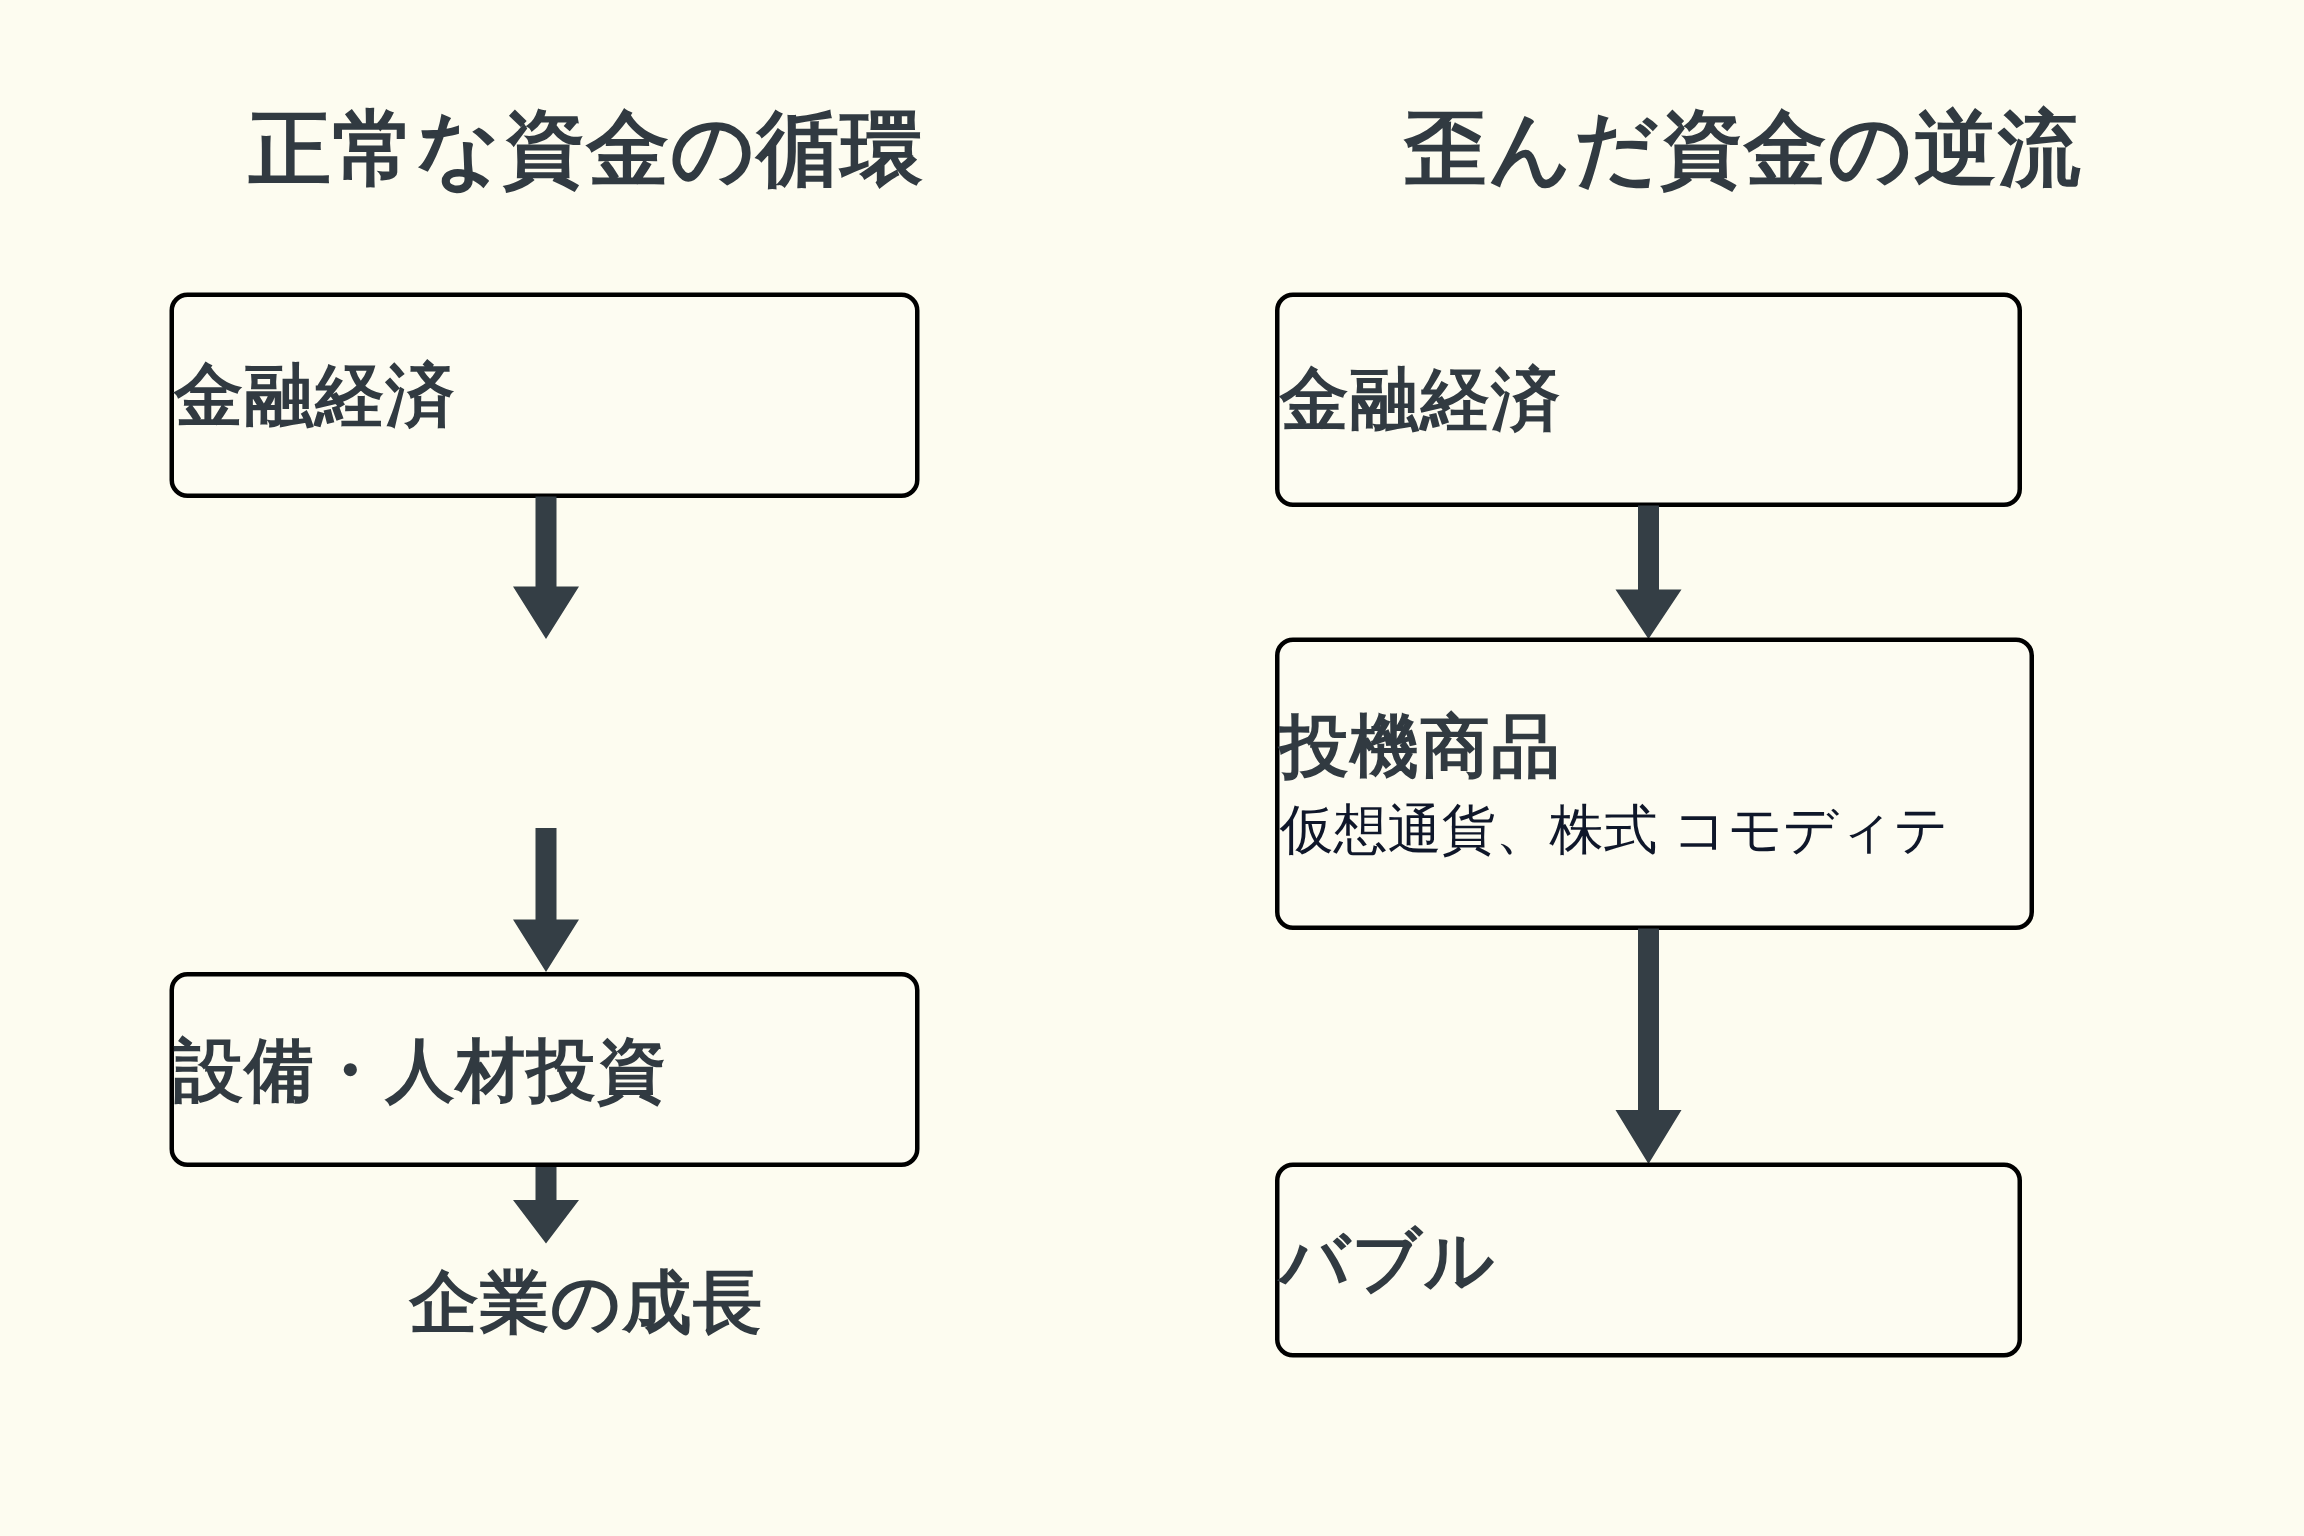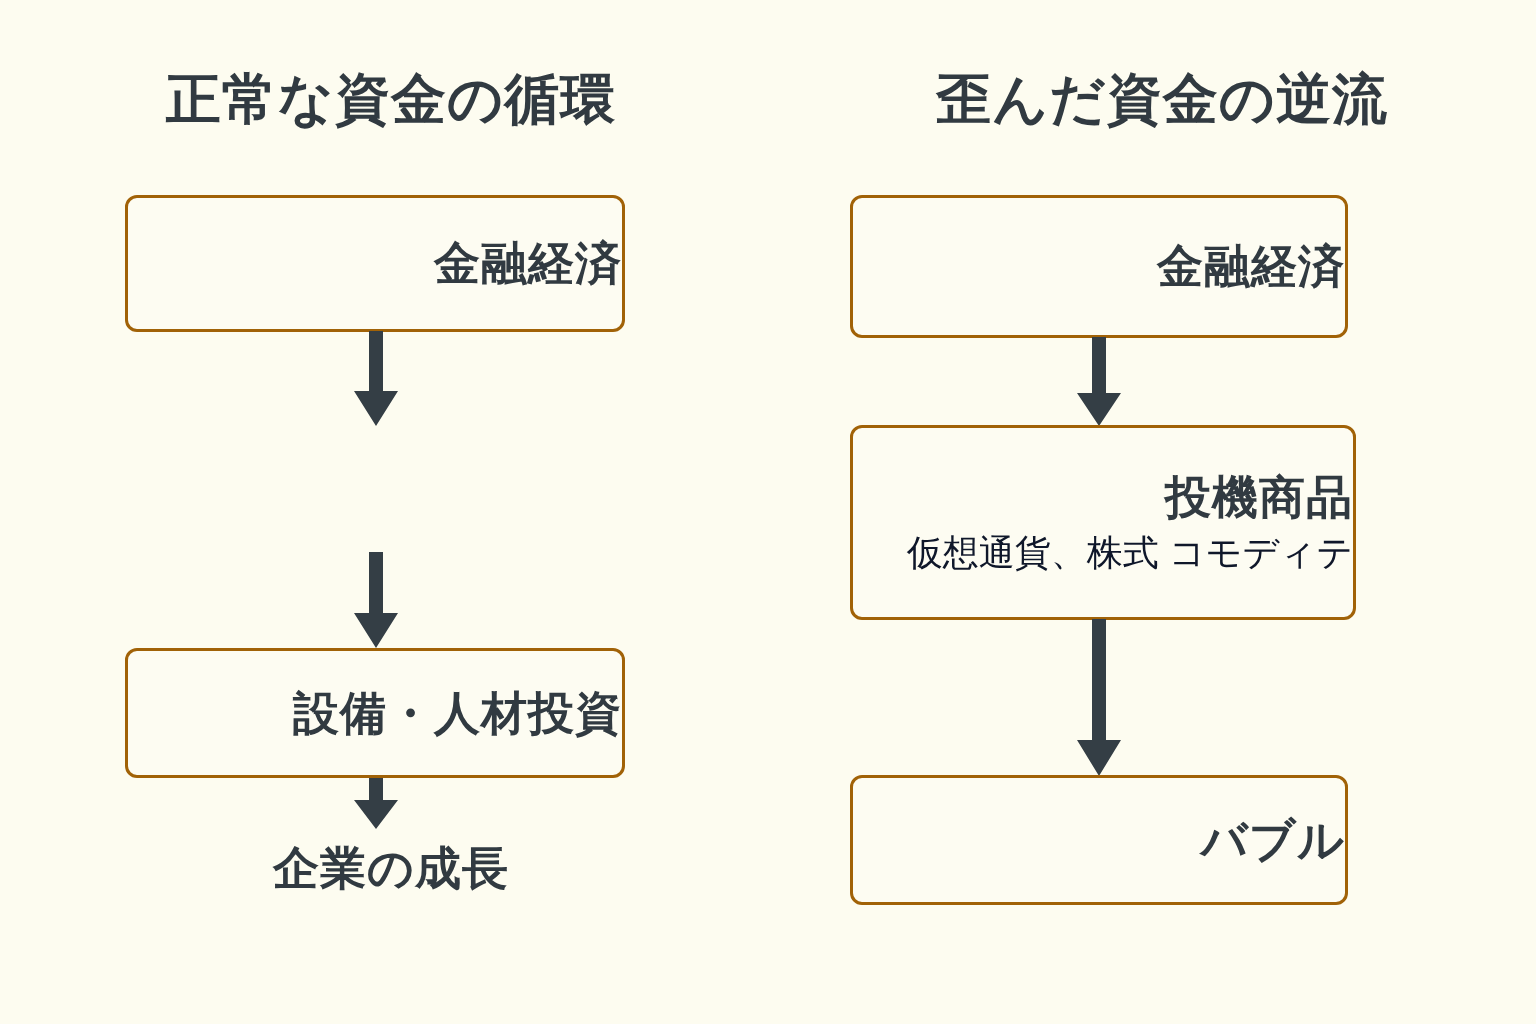--- a/index.html
+++ b/index.html
@@ -17,46 +17,46 @@
   #canvas {
     position: relative;
     width: 1536px;
     height: 1024px;
   }
   .column {
     position: absolute;
     top: 0;
     height: 1024px;
   }
-  #col-left  { left: 12px;   width: 768px; }
+  #col-left  { left: 0px;   width: 768px; padding-left: 24px; }
   #col-right { left: 768px; width: 768px; }
 
   .col-title {
     position: absolute;
     width: 100%;
     text-align: center;
     font-size: 55px;
     font-weight: bold;
     color: #313a41;
     letter-spacing: 1px;
     white-space: nowrap;
     line-height: 1;
   }
   #title-left  { top: 72px; left: -5px; }
   #title-right { top: 72px; left: 10px; }
 
   .node-box {
     position: absolute;
     box-sizing: border-box;
     background: #fdfcf2;
-    border: 3px solid #a16207;
+    border: 3px solid #000000;
     border-radius: 12px;
     display: flex;
     flex-direction: column;
-    align-items: flex-end;
+    align-items: flex-start;
     justify-content: center;
   }
   .node-label {
     font-size: 46px;
     font-weight: bold;
     color: #313a41;
     line-height: 1.1;
     letter-spacing: 1px;
     white-space: nowrap;
   }

